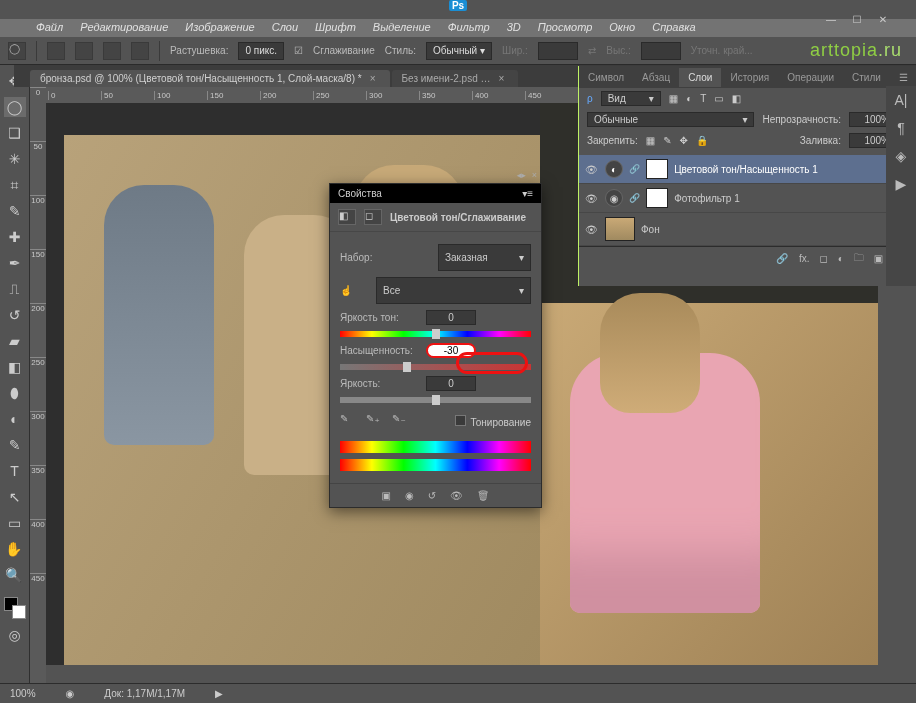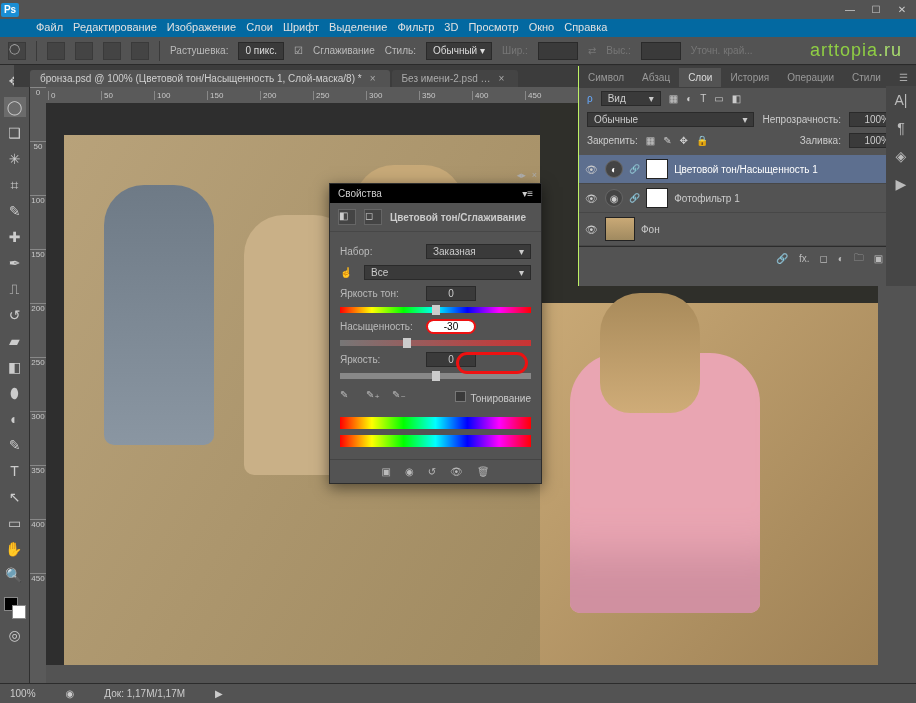--- a/index.html
+++ b/index.html
@@ -1,21 +1,21 @@
 <!DOCTYPE html>
 <html><head>
 <meta charset="utf-8">
 <style>
 * { margin:0; padding:0; box-sizing:border-box; font-family:"Segoe UI",Tahoma,sans-serif; }
 body { background:#535353; color:#ccc; font-size:11px; overflow:hidden; width:916px; height:703px; position:relative; }
-.titlebar { height:19px; background:#535353; display:flex; align-items:center; padding:0 1px; }
+.titlebar { height:19px; background:#535353; display:flex; align-items:center; padding:0 20px;flex-direction:column; }
 .titlebar .ps-logo { width:18px; height:14px; background:#1a8ed4; color:#fff; font-weight:bold; font-size:10px; display:flex; align-items:center; justify-content:center; border-radius:2px; }
 .titlebar .win-controls { margin-left:auto; display:flex; gap:0; }
 .titlebar .win-controls span { width:26px; height:16px; display:flex; align-items:center; justify-content:center; color:#ccc; font-size:10px; }
-.menubar { height:18px; background:#0369a1; display:flex; gap:10px; padding:2px 10px 0 36px; color:#e0e0e0; }
+.menubar { height:18px; background:#737373; display:flex; gap:17px; padding:2px 10px 0 36px; color:#e0e0e0;font-style:italic; }
 .menubar span { cursor:default; }
 .optionsbar { height:28px; background:#535353; border-bottom:1px solid #2a2a2a; display:flex; align-items:center; padding:0 8px; gap:10px; font-size:10px; color:#bbb; }
 .optionsbar .ico-slot { width:18px; height:18px; border:1px solid #3a3a3a; background:#444; }
 .optionsbar .sep { width:1px; height:20px; background:#3a3a3a; }
 .optionsbar .ibox { background:#3a3a3a; border:1px solid #2a2a2a; padding:1px 6px; color:#ddd; height:18px; display:flex; align-items:center; }
 .optionsbar .muted { color:#777; }
 .brand { margin-left:auto; color:#8fce44; font-size:18px; font-weight:normal; letter-spacing:1px; padding-right:6px; }
 .brand .ru { color:#a9dd6e; }
 .tool-strip { position:absolute; left:0; top:65px; width:30px; bottom:20px; background:#535353; border-right:1px solid #2f2f2f; padding-top:6px; display:flex; flex-direction:column; align-items:center; gap:6px; }
 .tool-strip .tool { width:22px; height:20px; display:flex; align-items:center; justify-content:center; color:#ccc; font-size:14px; cursor:pointer; }
@@ -59,21 +59,21 @@
 .rt-icons span{color:#bbb;font-size:14px;}
 
 .props { position:absolute; left:329px; top:183px; width:213px; background:#535353; border:1px solid #2c2c2c; box-shadow:0 4px 14px rgba(0,0,0,.5); z-index:20; font-size:10px; color:#ccc;}
 .props .head { background:#000000; padding:4px 8px; display:flex; justify-content:space-between; align-items:center;}
 .props .ctrls { position:absolute; right:4px; top:-14px; color:#aaa; font-size:9px; display:flex; gap:6px;}
 .props .sub { display:flex; align-items:center; gap:8px; padding:6px 8px; border-bottom:1px solid #474747;}
 .props .sub .mode-ico{width:18px;height:16px;background:#444;border:1px solid #666;}
 .props .body { padding:6px 10px 10px; }
 .props .body .prow { display:flex; align-items:center; gap:6px; margin:6px 0;}
 .props .body .prow label{ width:80px; color:#bbb;}
-.props .body .sel { background:#3a3a3a; border:1px solid #2a2a2a; padding:1px 6px; flex:1; display:flex; justify-content:space-between;}
+.props .body .sel { background:#3a3a3a; border:1px solid #2a2a2a; padding:7px 6px; flex:1; display:flex; justify-content:space-between;margin-left:12px;}
 .props .body .val { background:#3a3a3a;border:1px solid #2a2a2a; width:50px; text-align:center; padding:1px 2px;}
 .props .body .val.hl { background:#fff; color:#000; border:2px solid #e11; border-radius:9px; padding:0 4px;}
 .redring { position:absolute; border:3px solid #e11; border-radius:14px; width:72px; height:22px; left:456px; top:352px; z-index:25; pointer-events:none;}
 .slider-track { height:6px; position:relative; margin:2px 0 4px;}
 .slider-track .bar { position:absolute; inset:0; background:linear-gradient(90deg,#888,#888);}
 .slider-track.hue .bar { background:linear-gradient(90deg,red,yellow,lime,cyan,blue,magenta,red);}
 .slider-track.sat .bar { background:linear-gradient(90deg,#777,#c33);}
 .slider-track .thumb { position:absolute; top:-2px; width:8px; height:10px; background:#ccc; left:50%; transform:translateX(-50%);}
 .slider-track.sat .thumb { left:35%;}
 .props .dropper-row { display:flex; align-items:center; gap:10px; padding:6px 0;}

